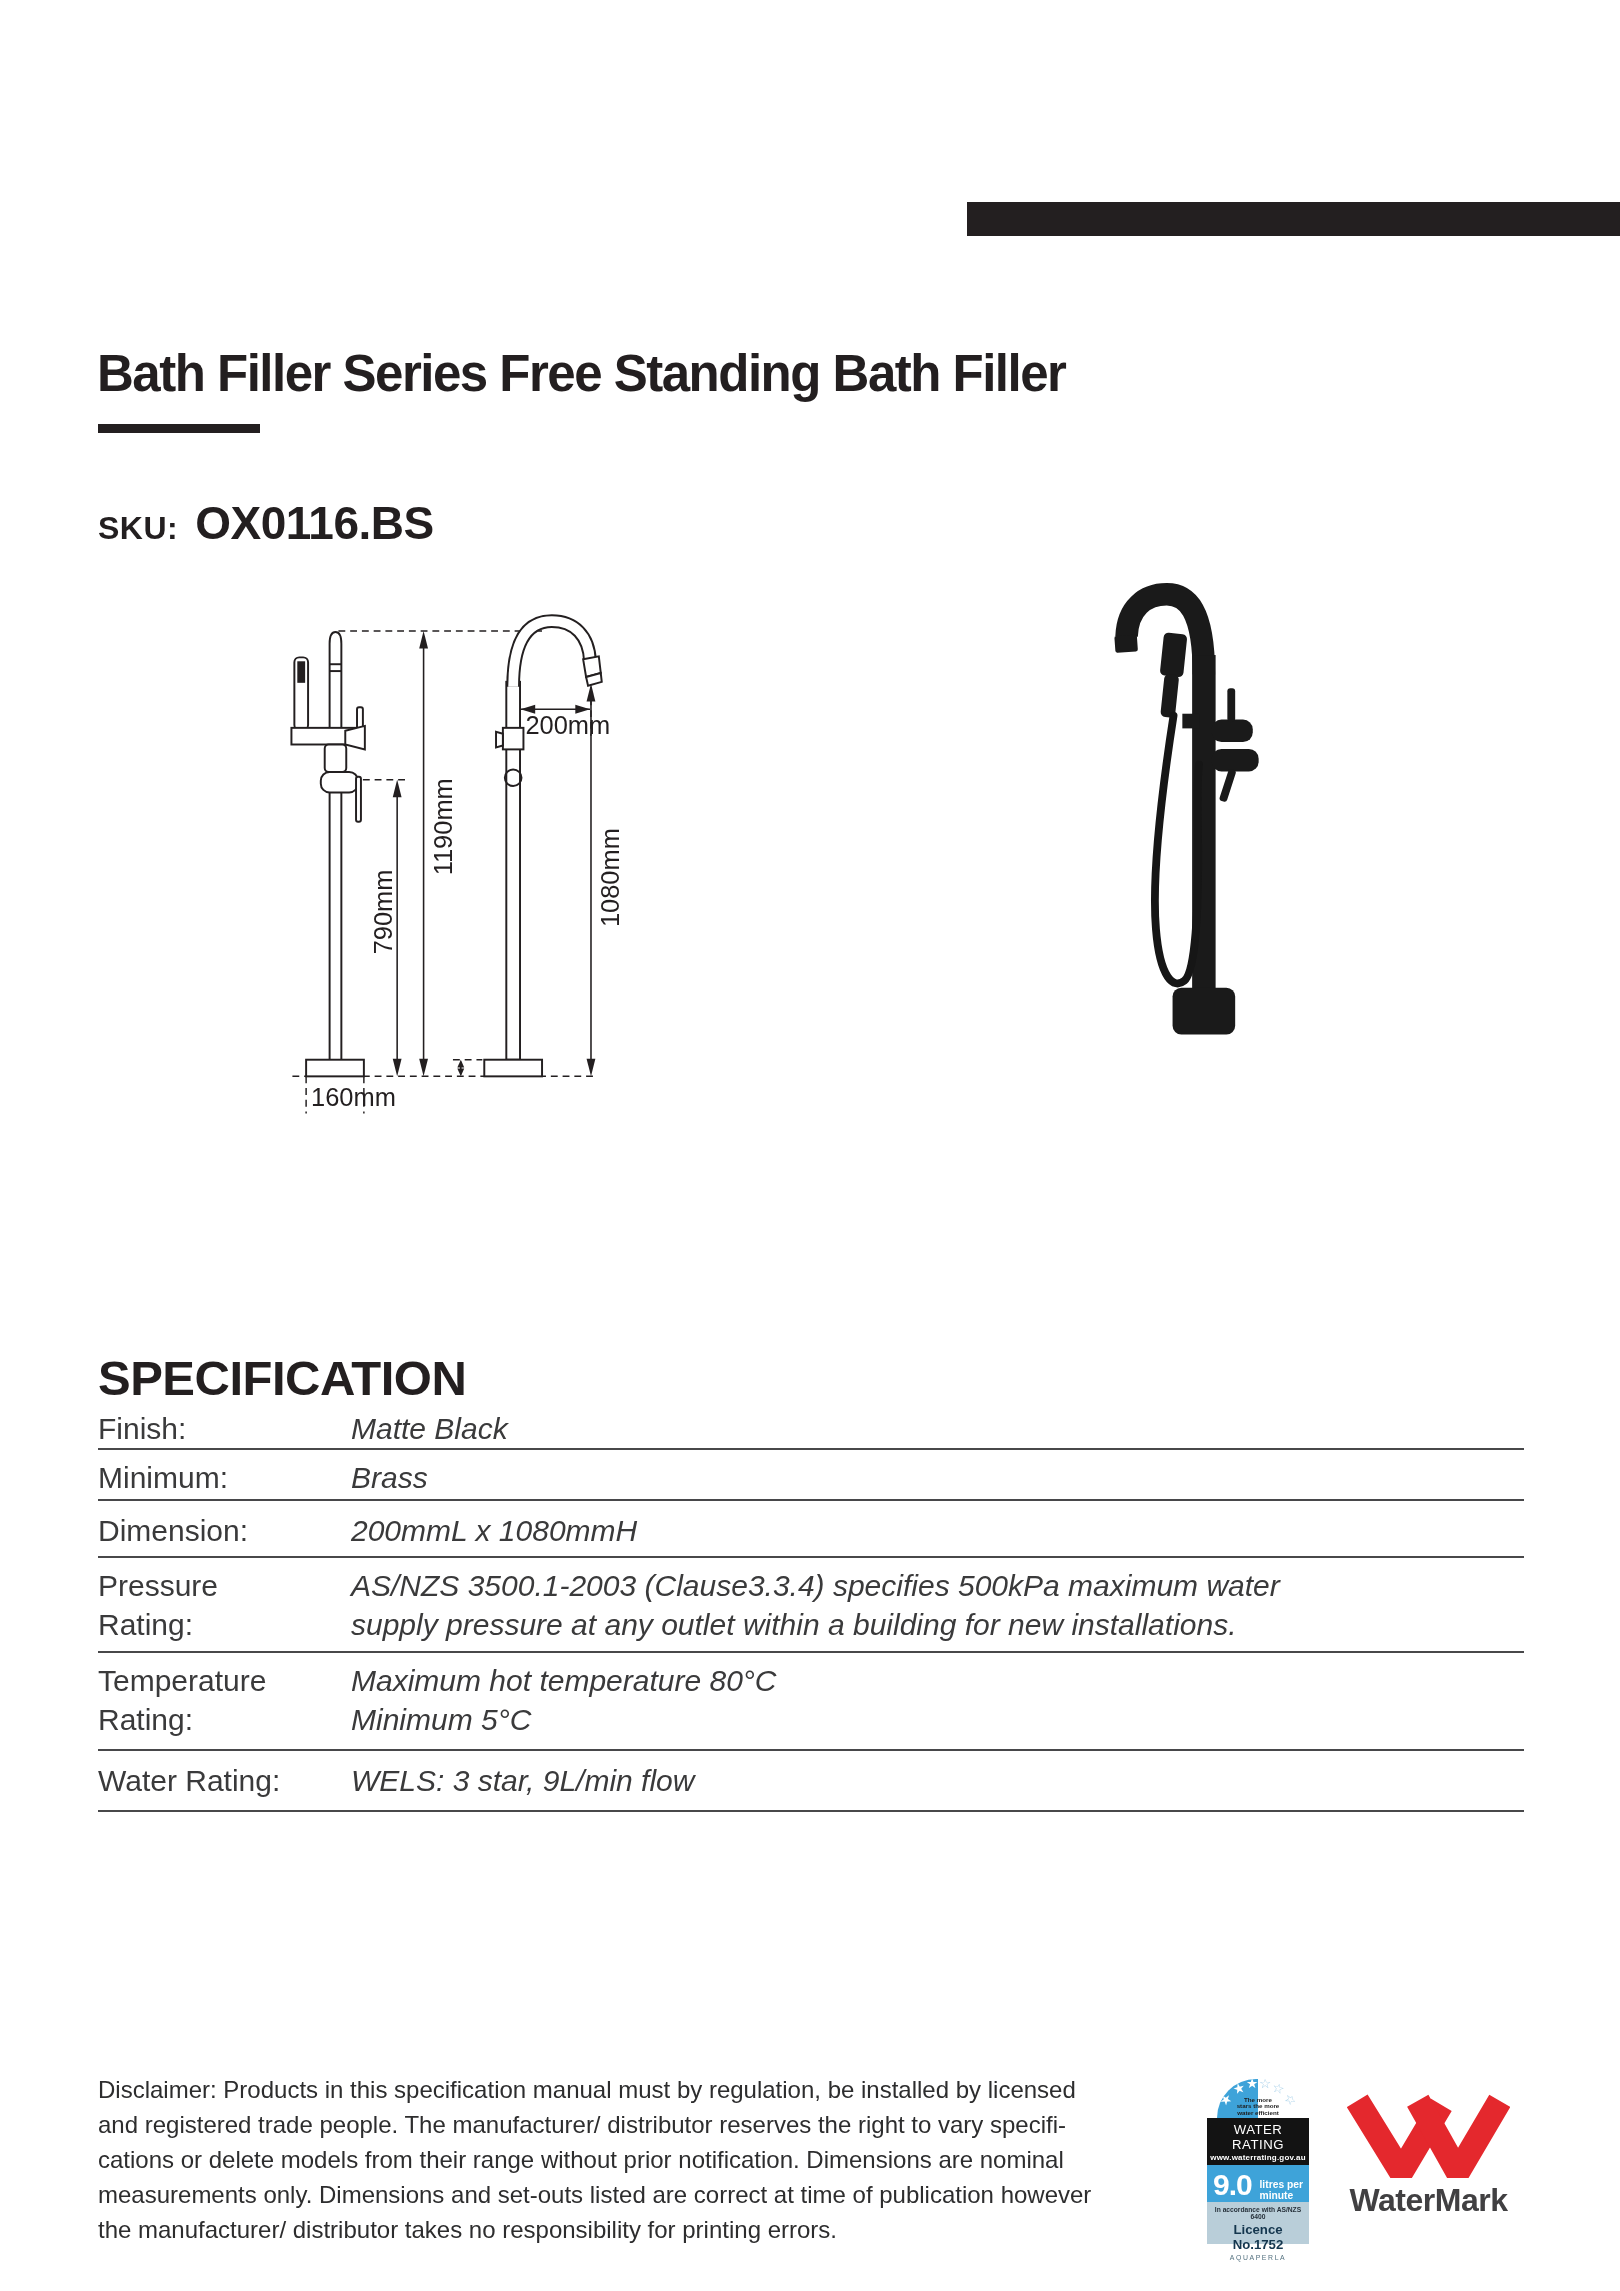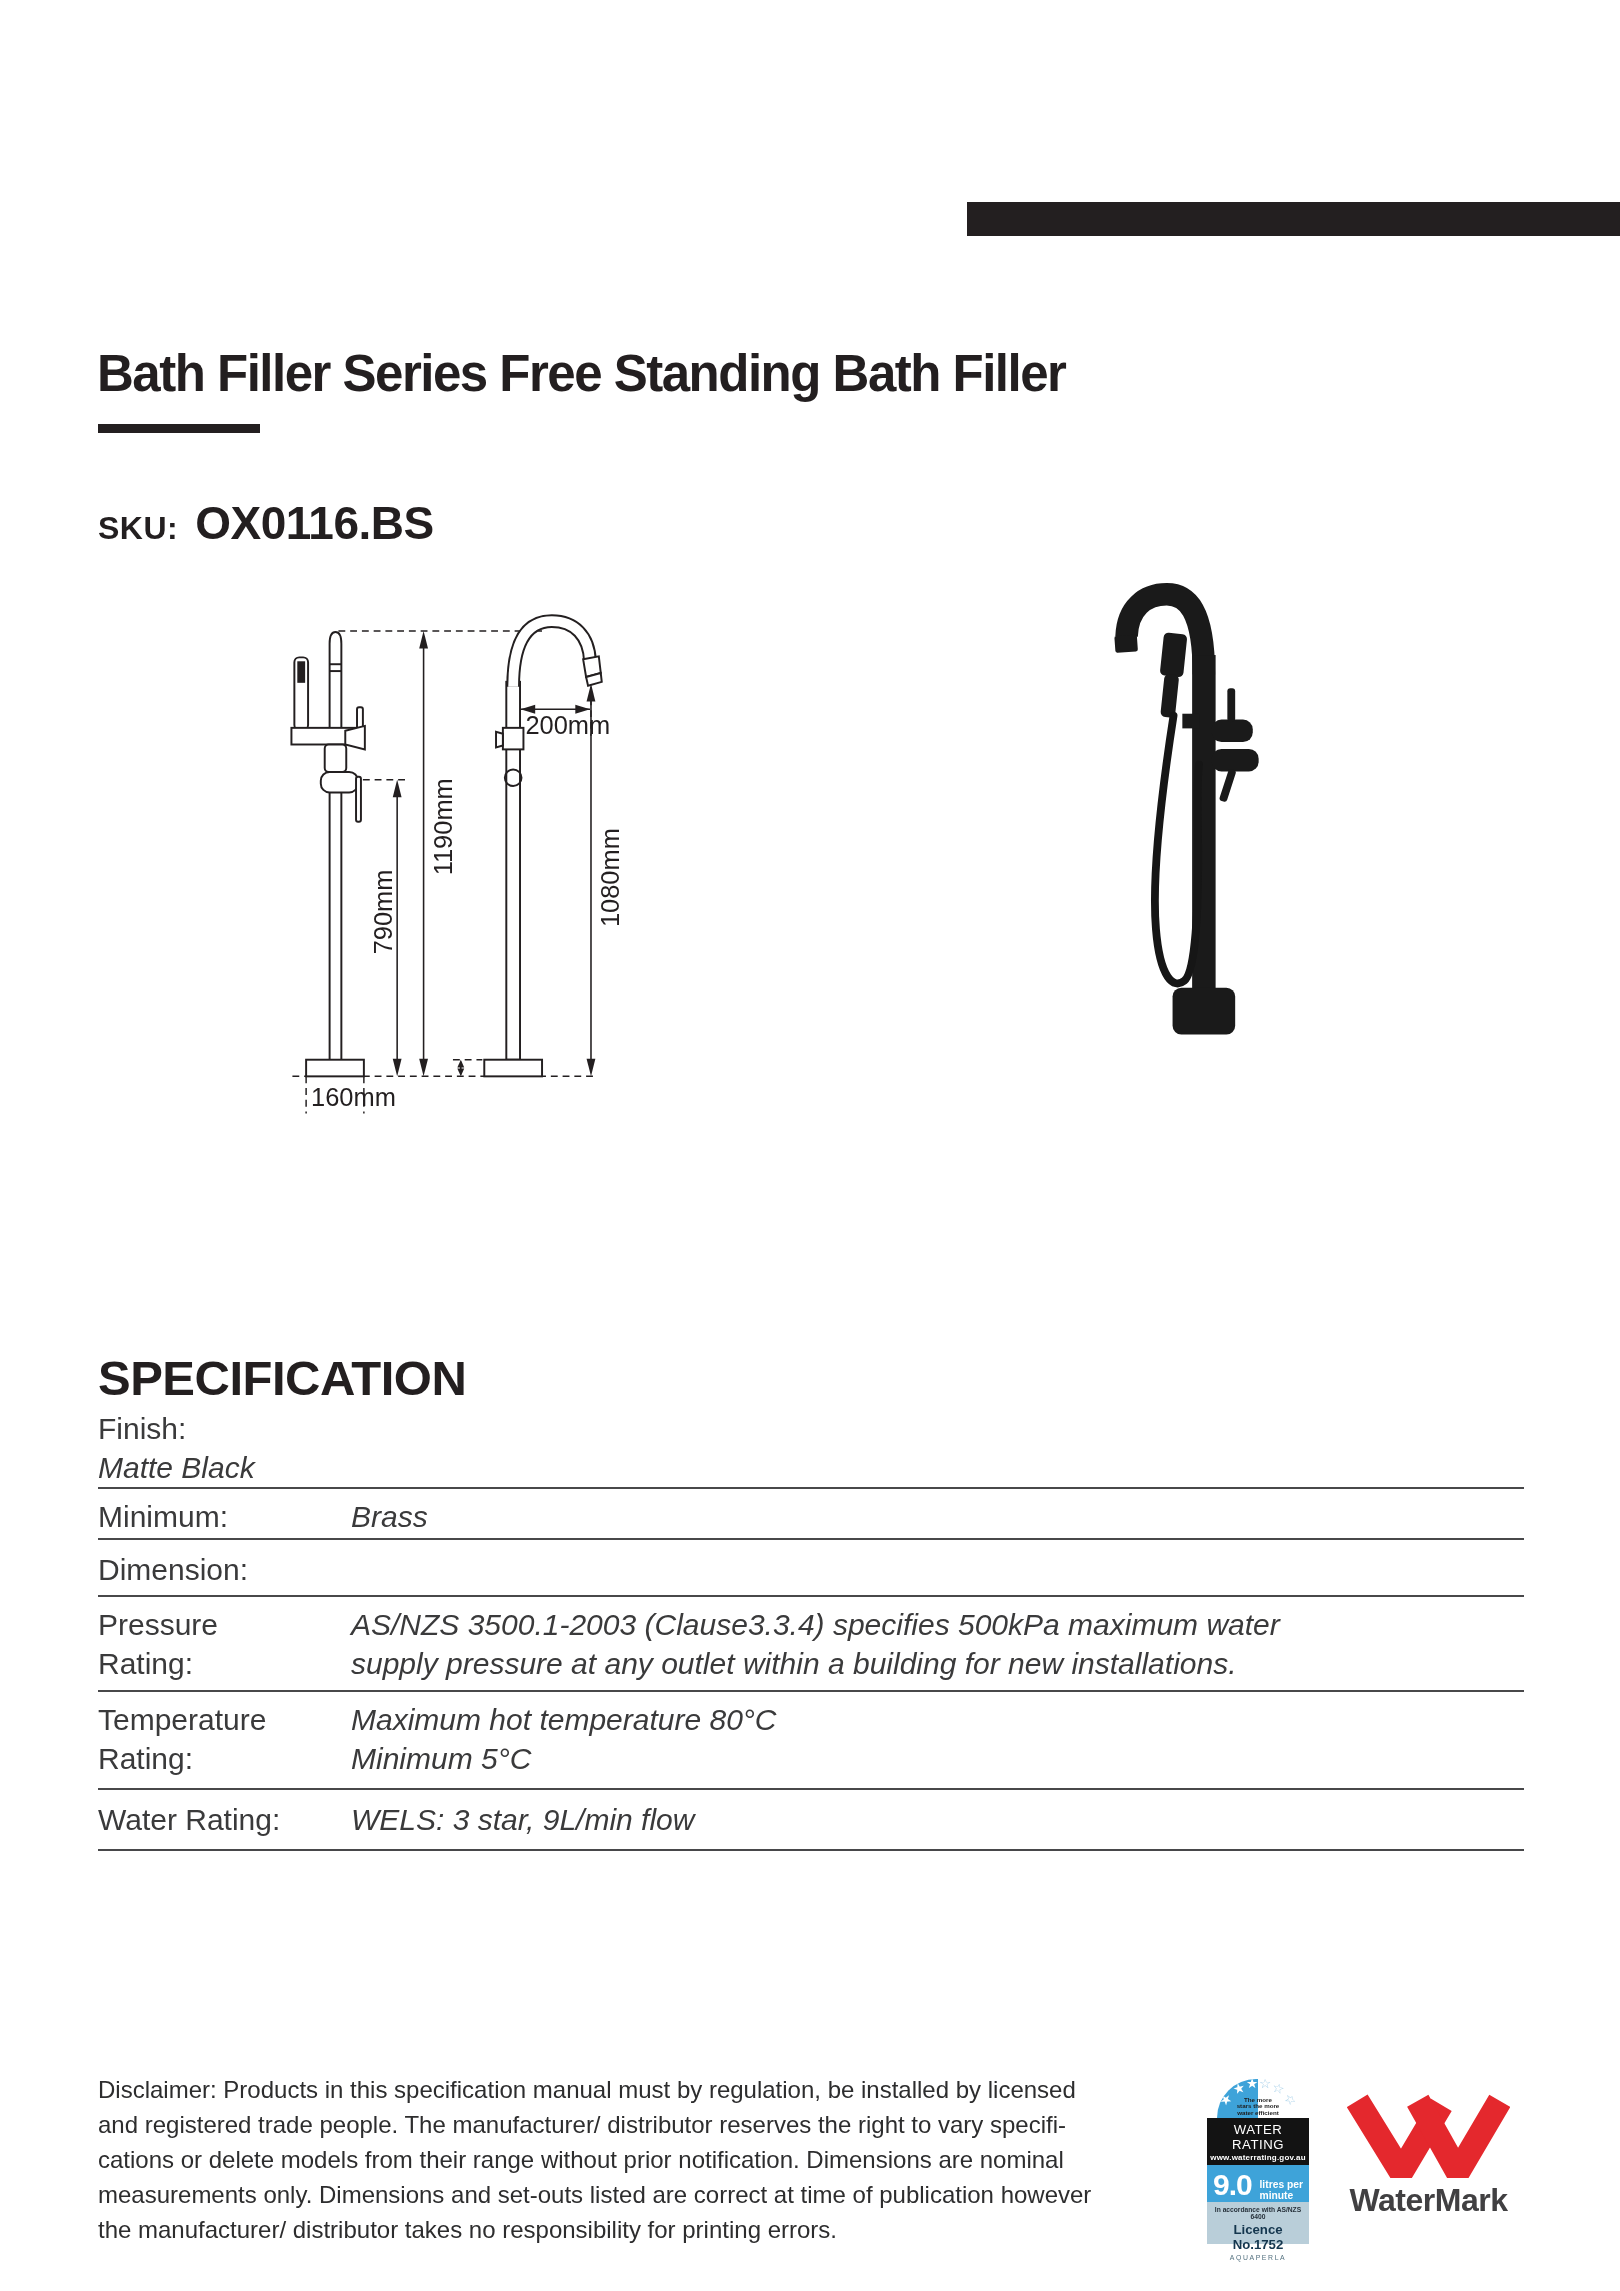--- a/index.html
+++ b/index.html
@@ -23,21 +23,21 @@
   .lnf{fill:#231f20;stroke:none;}
   .thin{stroke-width:1.6;}
   .dash{stroke-dasharray:7 5;stroke-width:1.5;}
   text.dim{font:26px "Liberation Sans","DejaVu Sans",sans-serif;fill:#231f20;}
 
   .spec-heading{position:absolute;left:98px;top:1309px;font-size:49px;font-weight:bold;letter-spacing:-0.5px;}
   .spec-table{position:absolute;left:98px;top:1396px;width:1426px;font-size:30px;color:#3a3a3b;}
   .spec-row{display:flex;border-bottom:2px solid #48484a;}
   .spec-label{width:253px;line-height:39px;}
   .spec-value{flex:1;line-height:39px;font-style:italic;}
-  .r1{padding:12.7px 0 0 0;flex-direction:column;}
+  .r1{padding:12.7px 0 0 0;}
   .r2{padding:8.8px 0 2px 0;}
   .r3{padding:9.8px 0 5.9px 0;}
   .r4{padding:7.8px 0 6.9px 0;}
   .r5{padding:7.8px 0 10.8px 0;}
   .r6{padding:9.8px 0 9.8px 0;}
 
   .disclaimer{position:absolute;left:98px;top:2072px;font-size:24px;line-height:35px;color:#2d2d2e;}
 
   .wels{position:absolute;left:1207px;top:2079px;width:102px;text-align:center;}
   .wels-dome{position:relative;width:82px;height:39px;margin:0 auto;border-radius:41px 41px 0 0;
@@ -171,20 +171,21 @@
     <div class="spec-row r1">
       <div class="spec-label">Finish:</div>
       <div class="spec-value">Matte Black</div>
     </div>
     <div class="spec-row r2">
       <div class="spec-label">Minimum:</div>
       <div class="spec-value">Brass</div>
     </div>
     <div class="spec-row r3">
       <div class="spec-label">Dimension:</div>
+      <div class="spec-value">200mmL x 1080mmH</div>
     </div>
     <div class="spec-row r4">
       <div class="spec-label">
         <div>Pressure</div>
         <div>Rating:</div>
       </div>
       <div class="spec-value">
         <div>AS/NZS 3500.1-2003 (Clause3.3.4) specifies 500kPa maximum water</div>
         <div>supply pressure at any outlet within a building for new installations.</div>
       </div>

